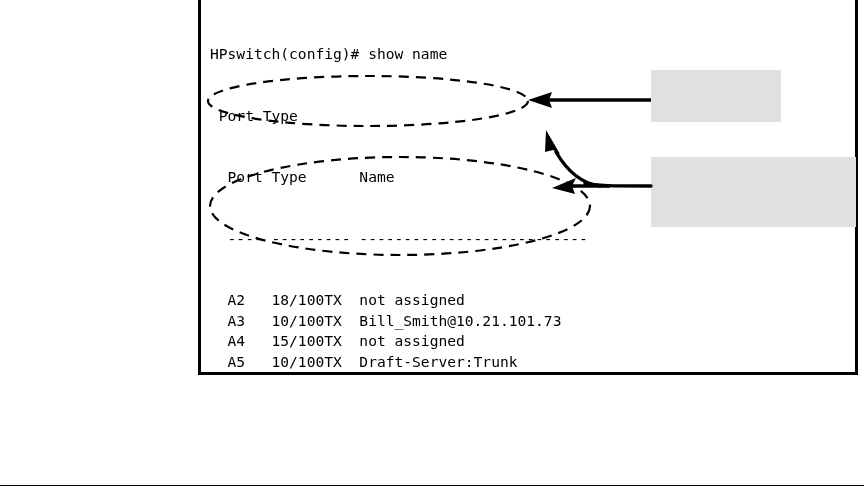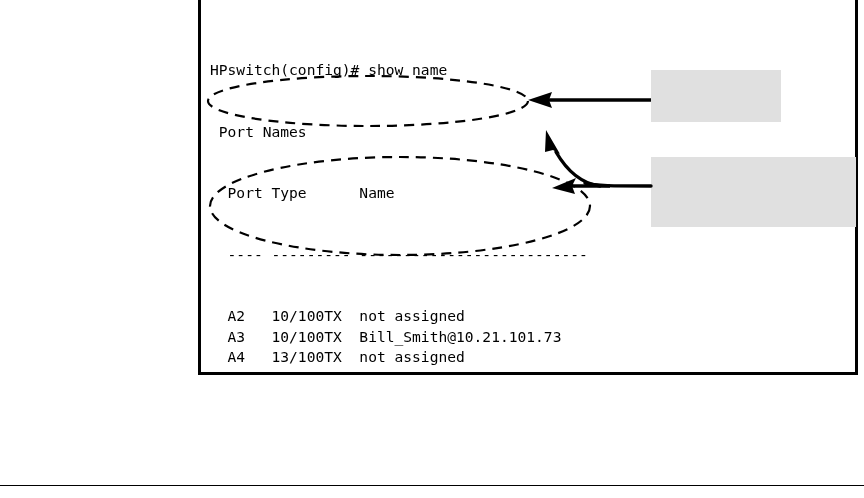--- a/index.html
+++ b/index.html
@@ -25,21 +25,21 @@
     height: 379px;
     box-sizing: border-box;
     border: 3px solid #000000;
     background: #ffffff;
     overflow: hidden;
   }
 
   #terminal-text {
     position: absolute;
     left: 9px;
-    top: 20px;
+    top: 4px;
     font-family: "DejaVu Sans Mono", "Liberation Mono", monospace;
     font-size: 14.6px;
     line-height: 20.5px;
     letter-spacing: 0px;
     color: #000000;
     white-space: pre;
     font-weight: 500;
   }
   .term-line {
     white-space: pre;
@@ -84,24 +84,24 @@
     height: 1px;
     background: #000000;
   }
 </style>
 </head>
 <body>
 
 <div id="terminal-frame">
   <div id="terminal-text">
     <div class="term-line">HPswitch(config)# show name</div>
-    <div class="term-line"> Port Names</div>
+    <div class="term-line"> Port Type</div>
     <div class="term-line">  Port Type      Name</div>
     <div class="term-line">  ---- --------- --------------------------</div>
-    <div id="port-rows"><div class="term-line">  A2   10/100TX  not assigned</div><div class="term-line">  A3   10/100TX  Bill_Smith@10.21.101.73</div><div class="term-line">  A4   13/100TX  not assigned</div><div class="term-line">  A5   10/100TX  Draft-Server:Trunk</div></div>
+    <div id="port-rows"><div class="term-line">  A2   18/100TX  not assigned</div><div class="term-line">  A3   10/100TX  Bill_Smith@10.21.101.73</div><div class="term-line">  A4   15/100TX  not assigned</div><div class="term-line">  A5   10/100TX  Draft-Server:Trunk</div></div>
     
   </div>
 </div>
 
 <div class="callout-box" id="callout-box-1"></div>
 
 <div class="callout-box" id="callout-box-2"></div>
 
 <svg id="annotation-layer" viewBox="0 0 864 498" width="864" height="498" xmlns="http://www.w3.org/2000/svg">
 

